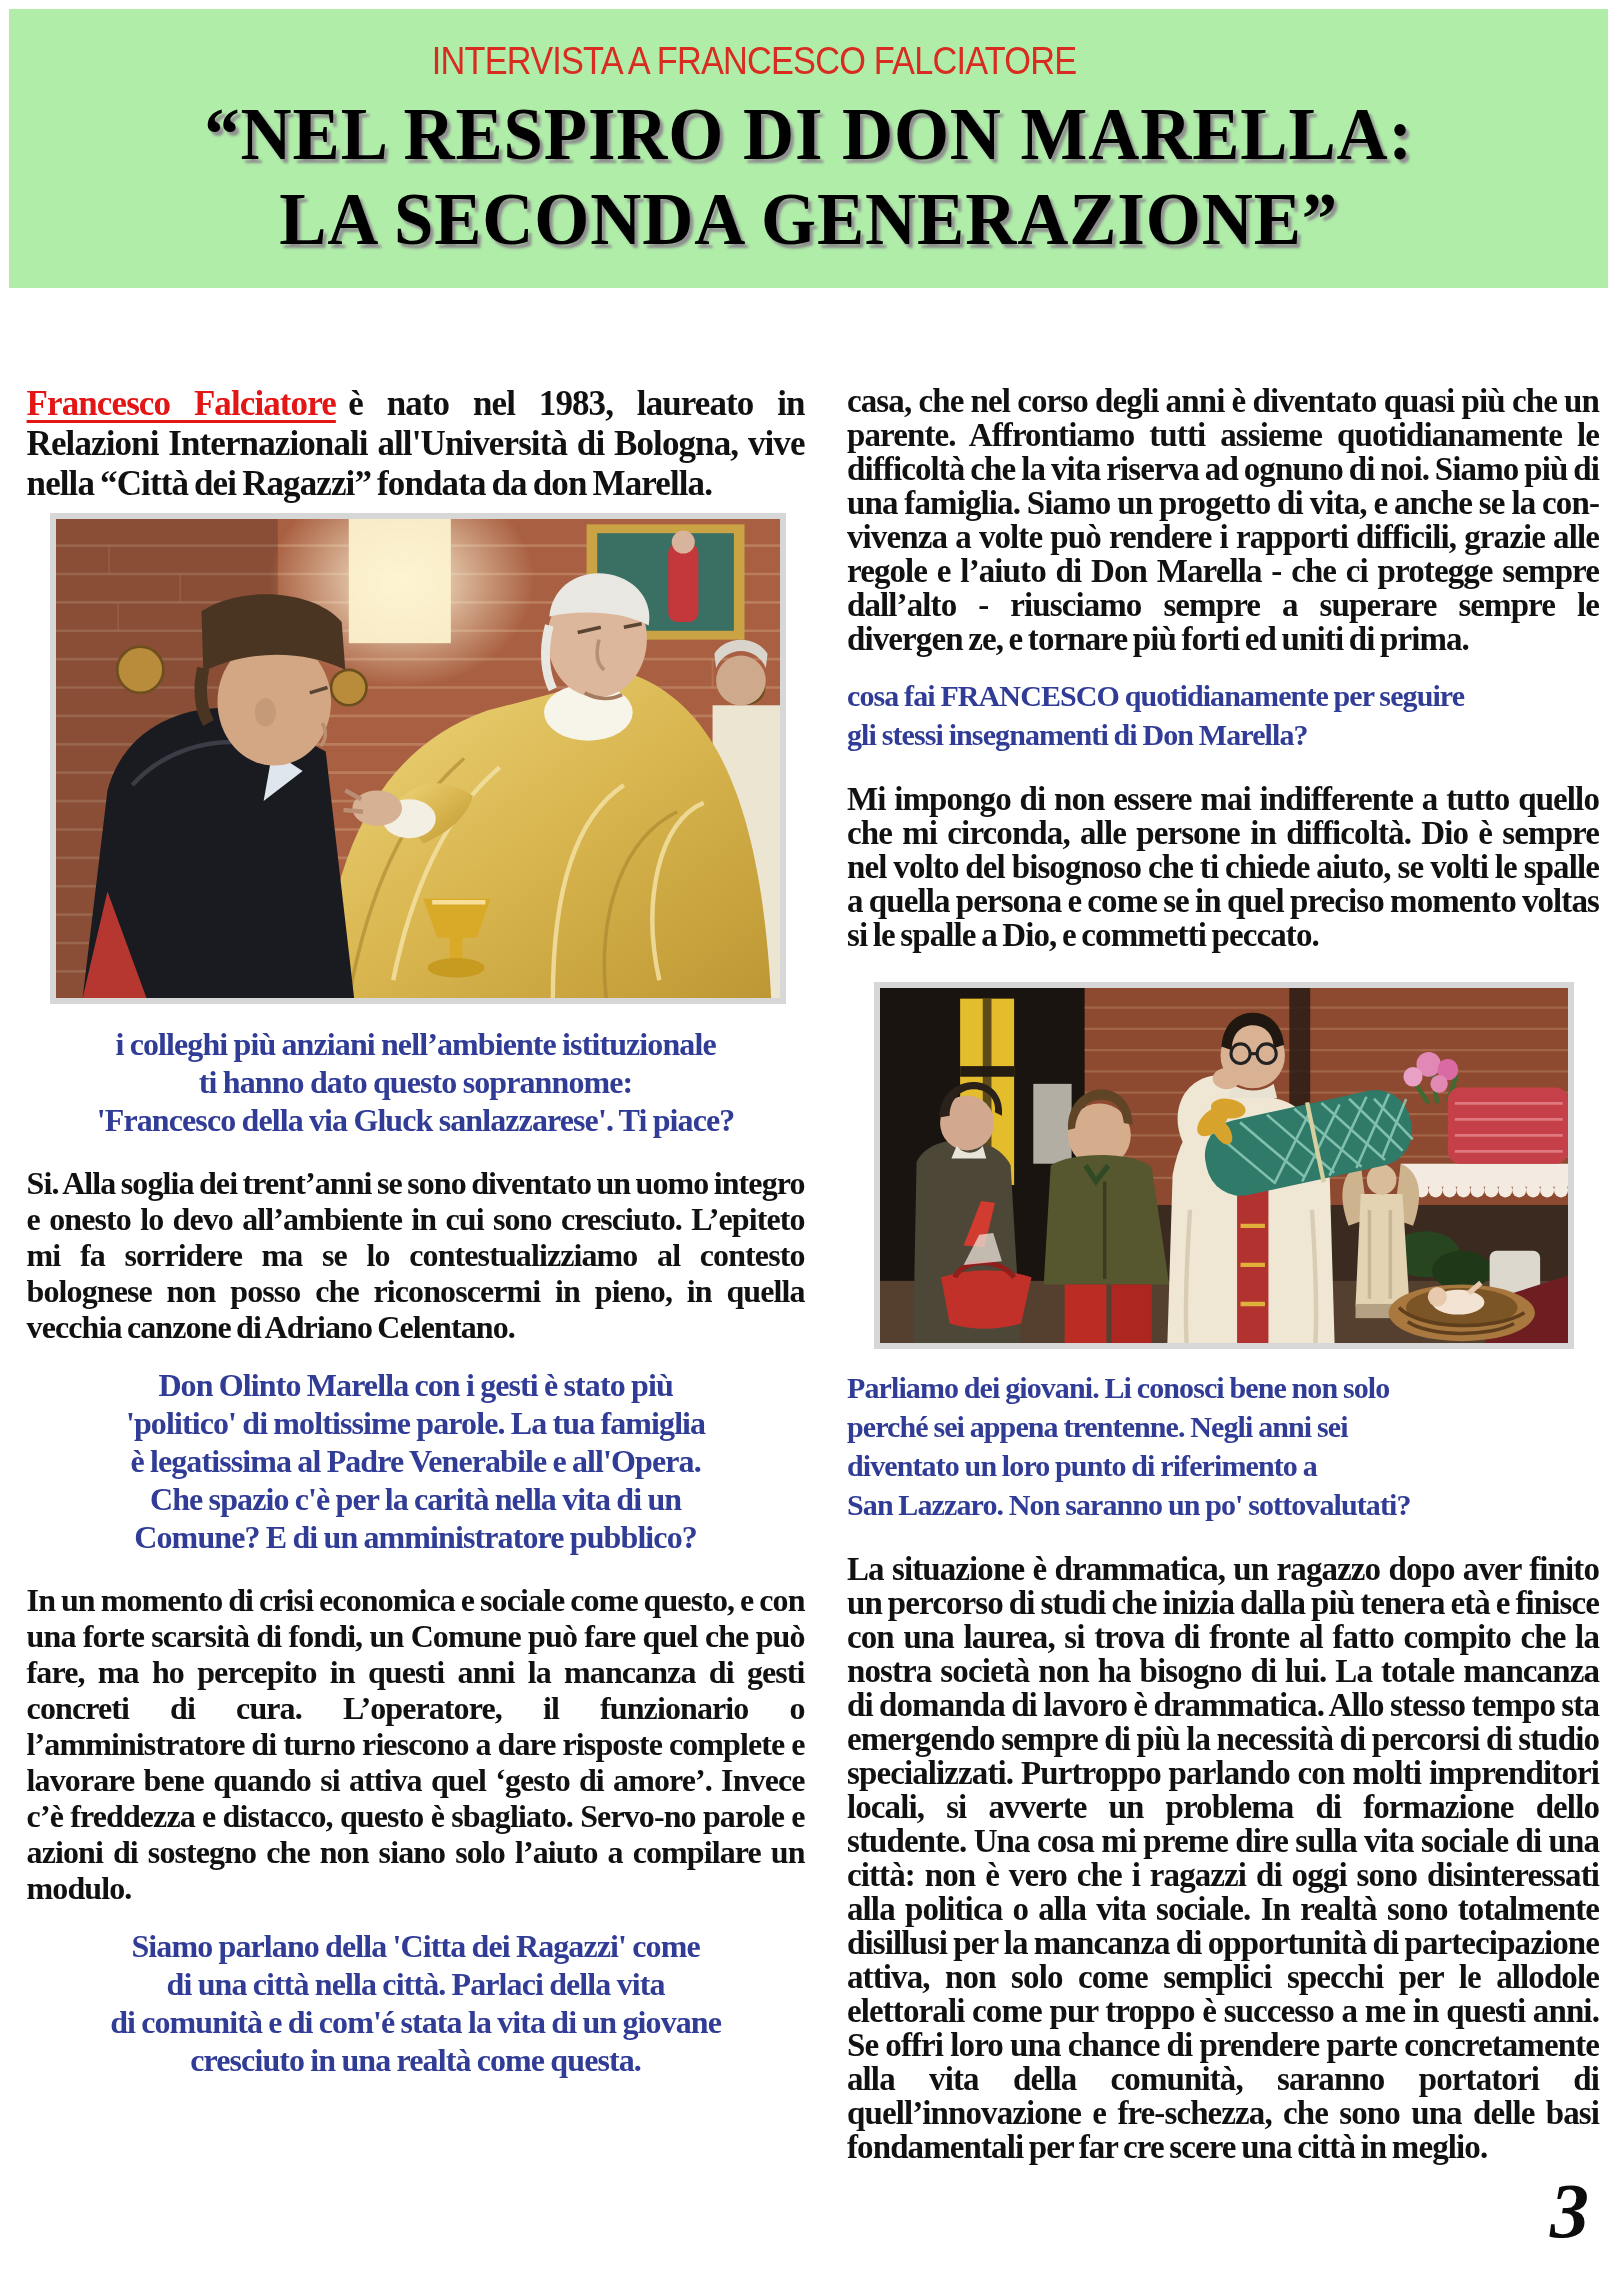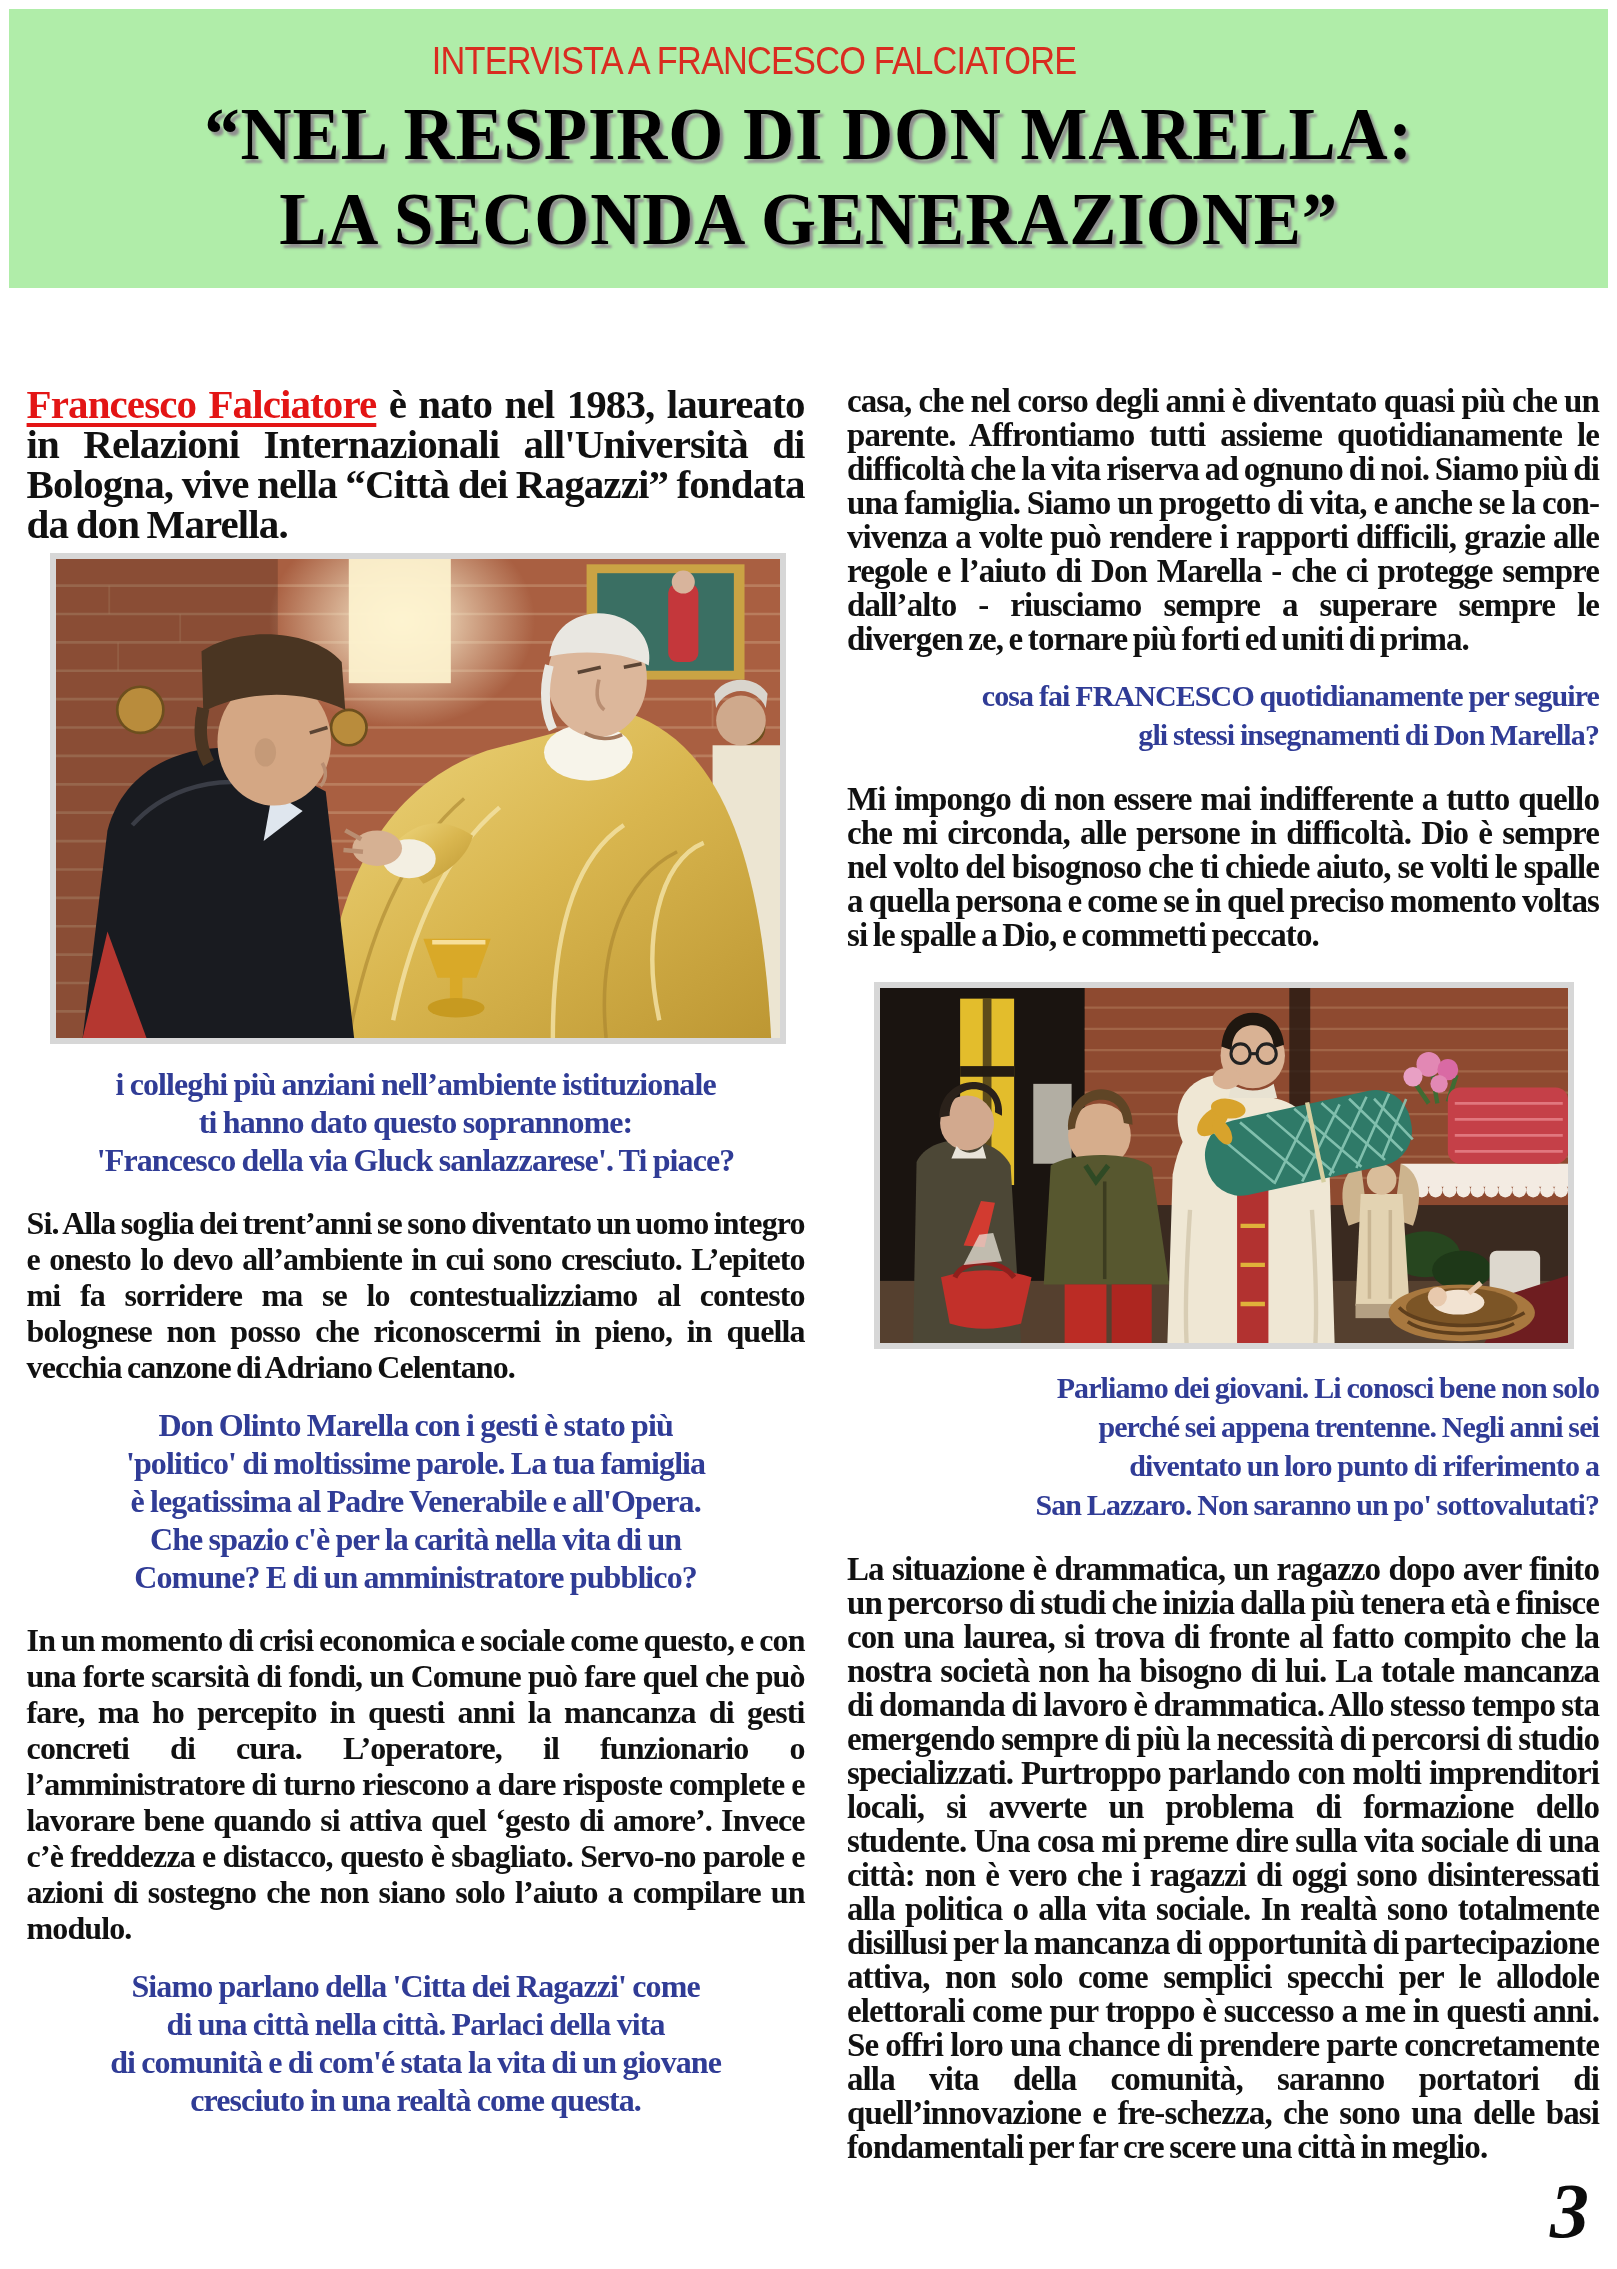--- a/index.html
+++ b/index.html
@@ -26,39 +26,39 @@
     text-shadow:3.5px 4.4px 2.7px #8f8f8f;
     transform:scaleX(.97); transform-origin:center;
   }
   .title.first{margin-top:8.9px;}
   
   .col{position:absolute; top:384px;}
   .col.left{left:26.6px; width:778px;}
   .col.right{left:847px; width:752px;}
   p{margin:0;}
   .intro{
-    font-size:41px; line-height:40px; font-weight:bold; text-align:justify;
+    font-size:35px; line-height:40px; font-weight:bold; text-align:justify;
     letter-spacing:-0.9px; word-spacing:-1.8px;
   }
   .intro .name{
     color:var(--name-red,#e31515); text-decoration:underline;
     text-underline-offset:5.3px; margin-right:12.4px;
   }
   .q{
     color:var(--question-blue,#303c96); font-weight:bold; white-space:pre-line;
     letter-spacing:-0.9px; word-spacing:-0.9px;
   }
   .a{
     font-weight:bold; text-align:justify;
     letter-spacing:-0.9px; word-spacing:-1.8px;
   }
   .left .q{font-size:32px; line-height:38px; margin-top:21px;text-align:center;}
   .left .a{font-size:32px; line-height:36px; margin-top:26px;}
   .right .a{font-size:33px; line-height:34px;}
-  .right .q{font-size:30px; line-height:39px; margin-top:19.5px;text-align:right;}
+  .right .q{font-size:30px; line-height:39px; margin-top:19.5px;}
   .right .a.ans{margin-top:28px;}
   
   figure{margin:0; line-height:0;}
   .photo{border:6.2px solid #d7d7d7; background:#fff;}
   .photo1{margin:8.9px 0 0 23px; width:724px; height:479px;}
   .photo2{margin:30px 0 5.3px 26.6px; width:688px; height:355px;}
   .photo svg{display:block; width:100%; height:100%;}
   
   .page-number{
     position:absolute; right:28px; bottom:14px;

